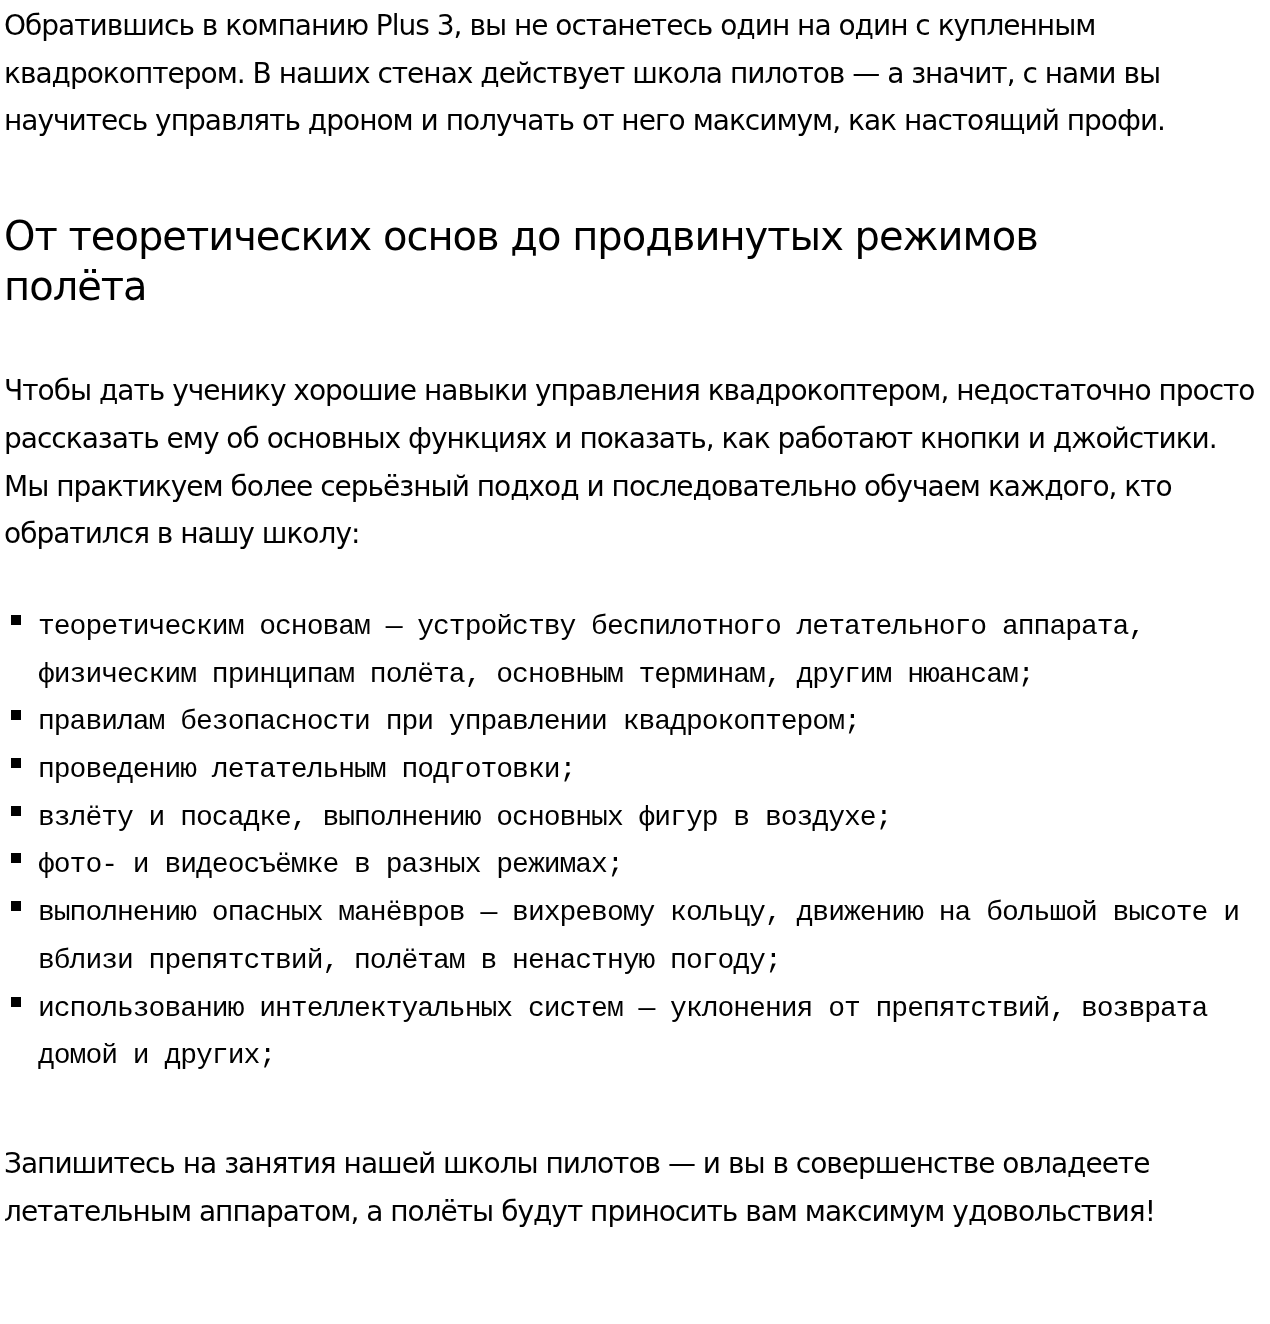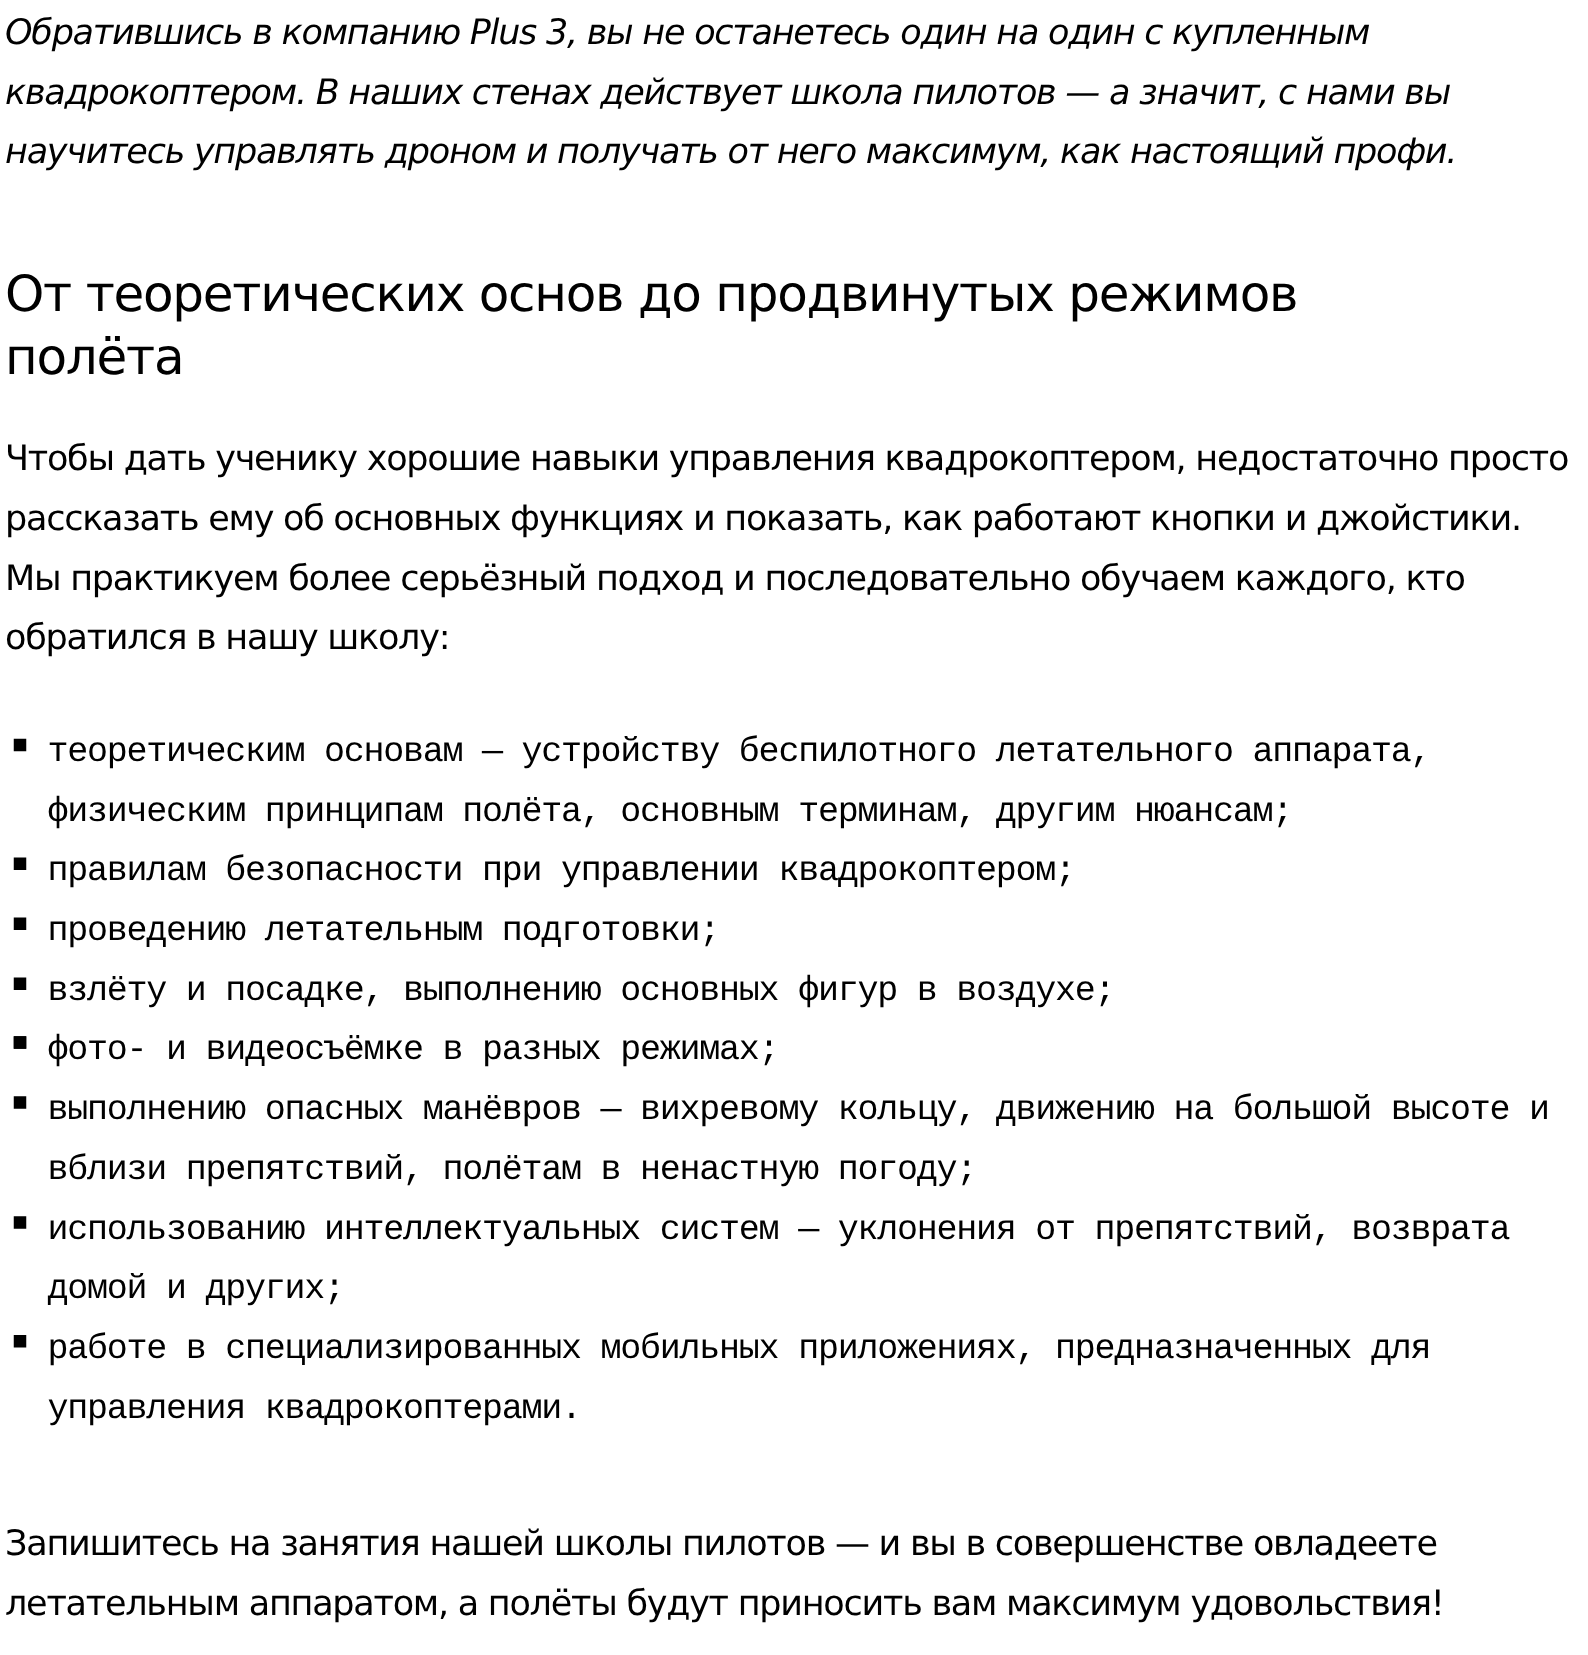--- a/index.html
+++ b/index.html
@@ -17,33 +17,32 @@
     line-height: 47.7px;
     letter-spacing: -1px;
     color: #000000;
     overflow: hidden;
   }
   p {
     margin: 0;
   }
   .intro-paragraph {
     margin-top: 0;
-    font-style: italic;
   }
   h1.page-title {
     font-size: 40px;
     line-height: 50px;
     font-weight: 400;
     letter-spacing: -1px;
     margin: 66px 0 0 0;
     max-width: 1100px;
     color: #000000;
   }
   .lead-paragraph {
-    margin-top: 32px;
+    margin-top: 56px;
   }
   ul.topics-list {
     list-style: none;
     margin: 45px 0 0 0;
     padding: 0;
   }
   ul.topics-list li {
     position: relative;
     padding-left: 34px;
     margin: 0;
@@ -98,21 +97,17 @@
       <span>фото- и видеосъёмке в разных режимах;</span>
     </li>
     <li>
       <span class="square-bullet"></span>
       <span>выполнению опасных манёвров — вихревому кольцу, движению на большой высоте и вблизи препятствий, полётам в ненастную погоду;</span>
     </li>
     <li>
       <span class="square-bullet"></span>
       <span>использованию интеллектуальных систем — уклонения от препятствий, возврата домой и других;</span>
     </li>
-    <li>
-      <span class="square-bullet"></span>
-      <span>работе в специализированных мобильных приложениях, предназначенных для управления квадрокоптерами.</span>
-    </li>
   </ul>
 
   <p class="outro-paragraph">Запишитесь на занятия нашей школы пилотов — и вы в совершенстве овладеете летательным аппаратом, а полёты будут приносить вам максимум удовольствия!</p>
 
 </main>
 
 </body></html>

